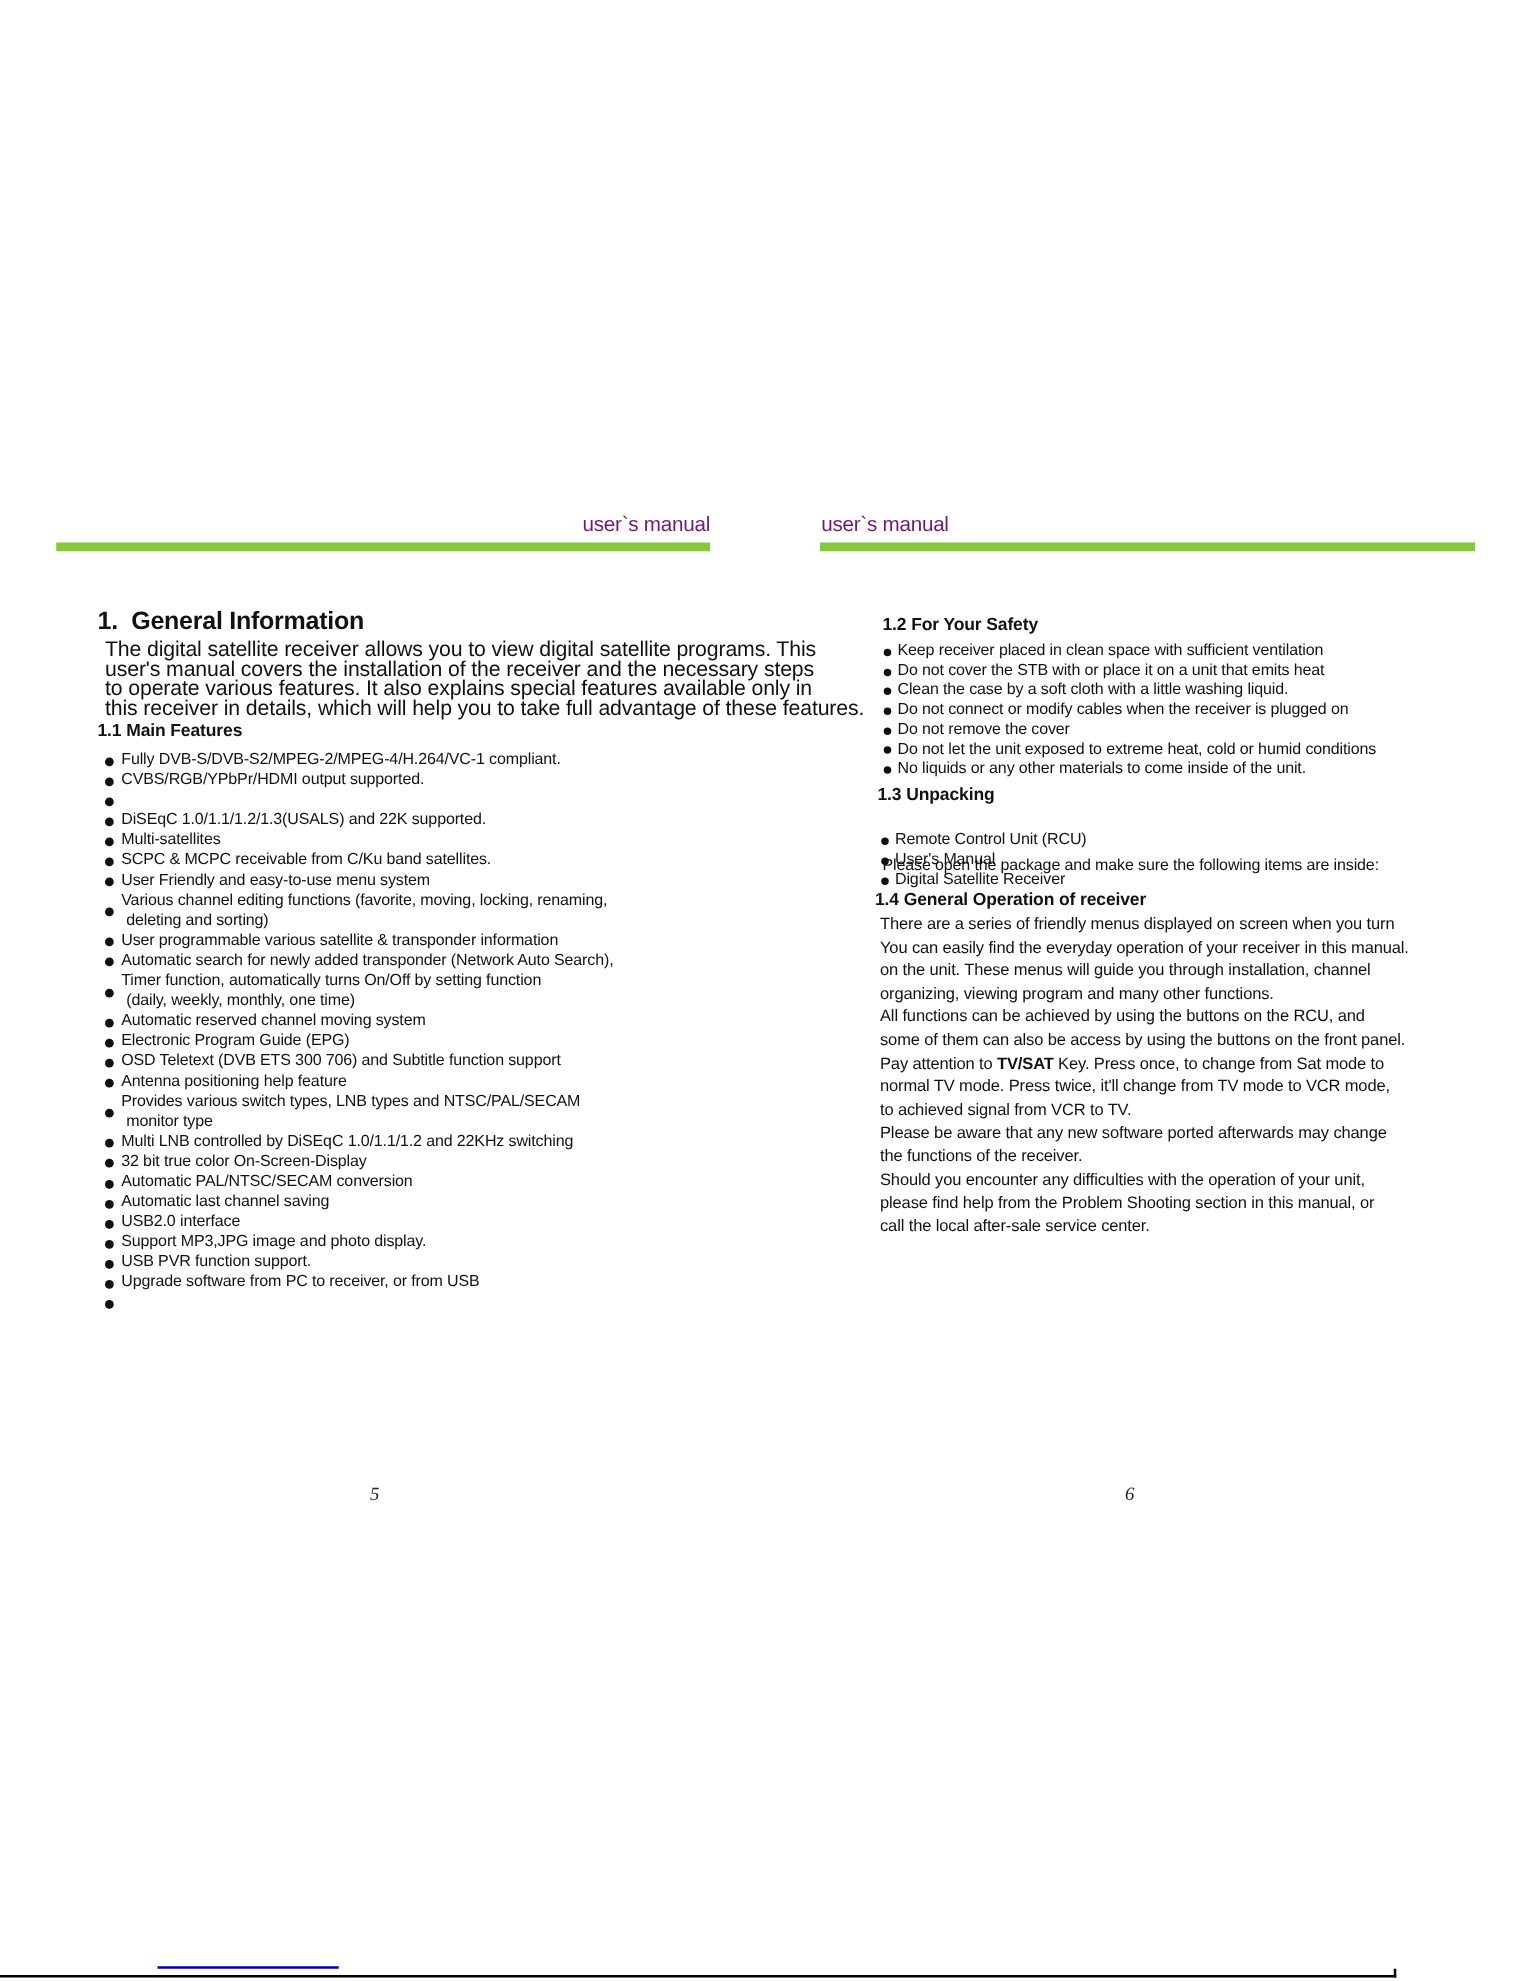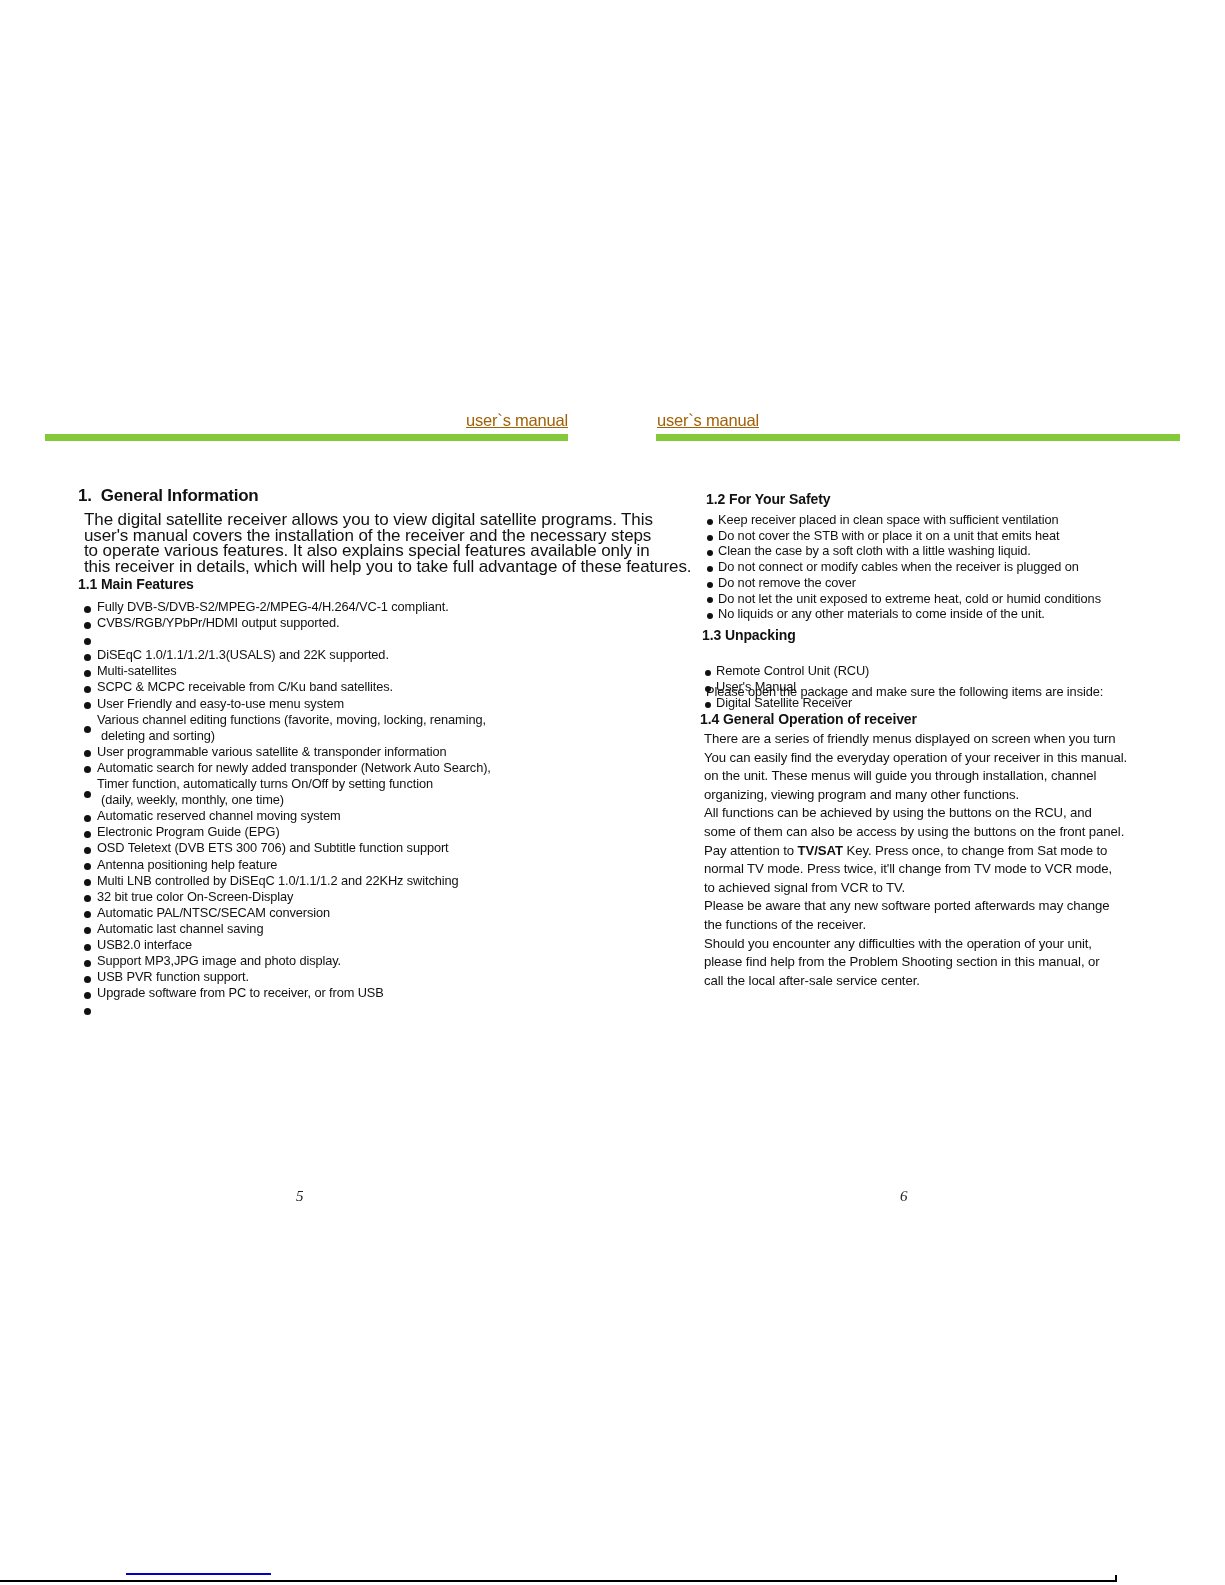--- a/index.html
+++ b/index.html
@@ -3,23 +3,23 @@
 <meta charset="utf-8">
 <style>
   html,body { margin:0; padding:0; background:#e8e8e8; }
   .page {
     position:relative; width:1225px; height:1585px; margin:0 auto;
     background:#ffffff; overflow:hidden;
     font-family:"Liberation Sans","DejaVu Sans",sans-serif;
     color:#111111;
   }
   .abs { position:absolute; }
-  .hdr { font-size:16.5px; color:#a16207; letter-spacing:-0.2px; white-space:nowrap;text-decoration:underline; }
+  .hdr { font-size:16.5px; color:#701a75; letter-spacing:-0.2px; white-space:nowrap; }
   .rule { height:7px; }
-  .h-big { font-size:17px; font-weight:bold; letter-spacing:-0.2px; white-space:pre; }
+  .h-big { font-size:20px; font-weight:bold; letter-spacing:-0.2px; white-space:pre; }
   .h-small { font-size:14px; font-weight:bold; letter-spacing:-0.1px; white-space:nowrap; }
   .bodytext div { white-space:nowrap; }
   #general-intro { font-size:17px; line-height:15.6px; letter-spacing:-0.1px; }
   .list { font-size:12.8px; letter-spacing:-0.1px; }
   .list .li { display:flex; align-items:center; }
   .list .li-text div { white-space:nowrap; }
   .dot { flex:none; width:7px; height:7px; border-radius:50%; background:#111; margin-top:4px; margin-right:6px; }
   #features-list .li-text div { line-height:16.1px; }
   #features-list .li-text .cont { padding-left:4px; }
   #safety-list .li-text div { line-height:15.7px; }
@@ -142,20 +142,27 @@
       </div>
       <div class="li">
         <span class="dot"></span>
         <span class="li-text">
           <div>Antenna positioning help feature</div>
         </span>
       </div>
       <div class="li">
         <span class="dot"></span>
         <span class="li-text">
+          <div>Provides various switch types, LNB types and NTSC/PAL/SECAM</div>
+          <div class="cont">monitor type</div>
+        </span>
+      </div>
+      <div class="li">
+        <span class="dot"></span>
+        <span class="li-text">
           <div>Multi LNB controlled by DiSEqC 1.0/1.1/1.2 and 22KHz switching</div>
         </span>
       </div>
       <div class="li">
         <span class="dot"></span>
         <span class="li-text">
           <div>32 bit true color On-Screen-Display</div>
         </span>
       </div>
       <div class="li">

